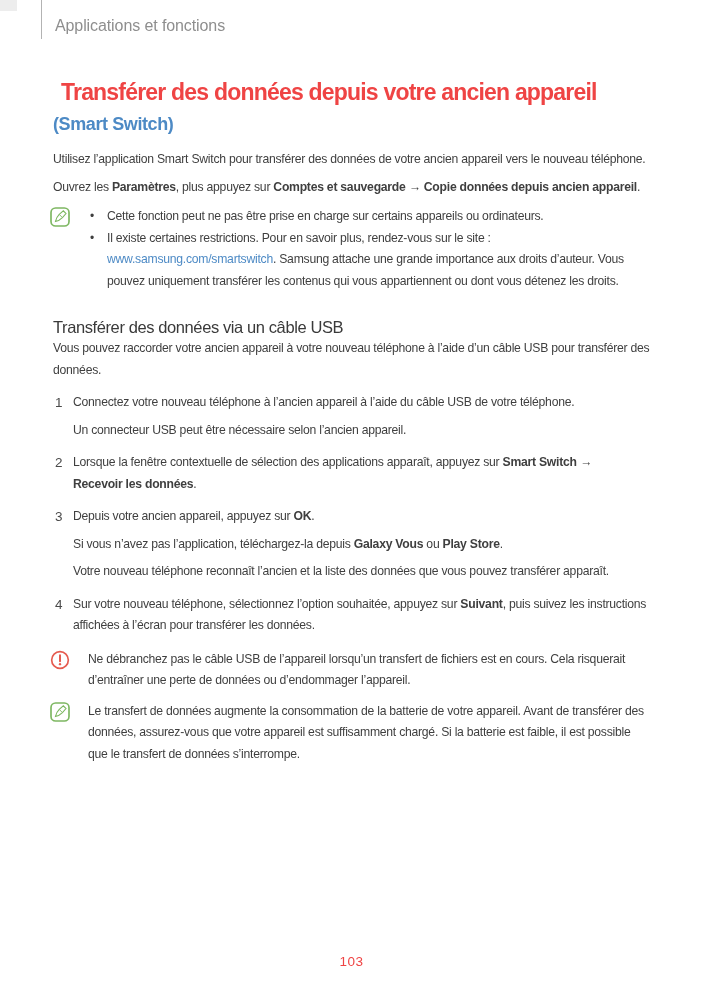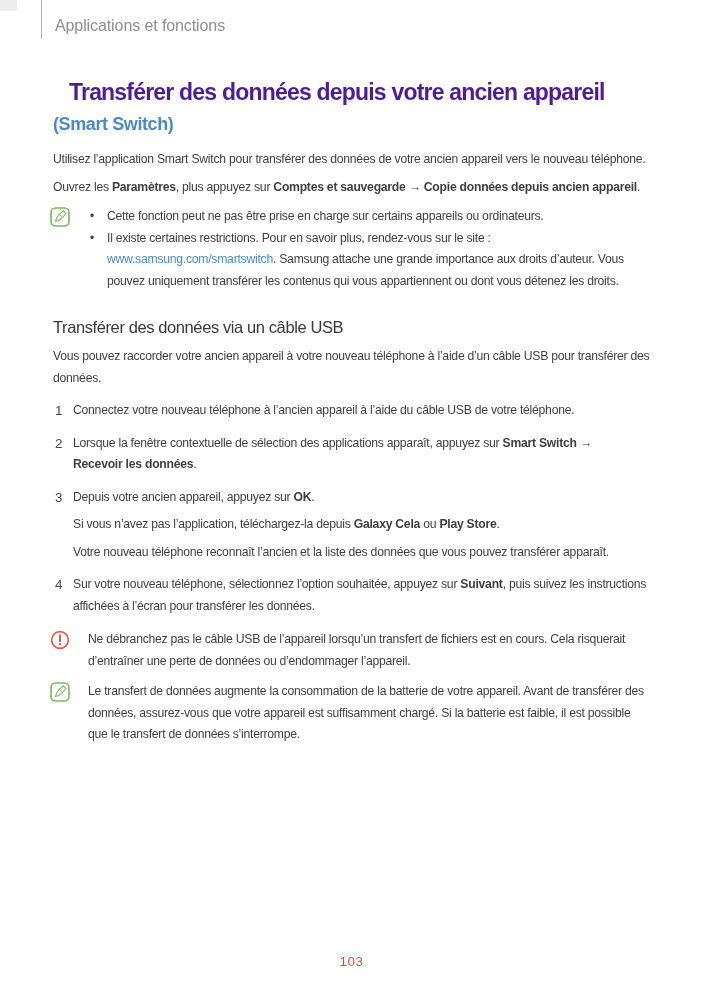--- a/index.html
+++ b/index.html
@@ -11,22 +11,22 @@
     color:#3f3f3f;
     overflow:hidden;
   }
   .scan-artifact { position:absolute; left:0; top:0; width:17px; height:11px; background:#ededed; }
   .header-rule { position:absolute; left:41px; top:0; width:1px; height:39px; background:#b3b3b3; }
   .header-label { position:absolute; left:55px; top:17px; font-size:16px; color:#8e8e8e; letter-spacing:-0.1px; }
 
   .content { position:absolute; left:53px; top:0; width:600px; }
 
   .title {
-    margin:78px 16px 0; font-weight:700; font-size:23px; line-height:29px;
-    letter-spacing:-0.8px; color:#4c1d95; white-space:nowrap;
+    margin:78px 8px 0; font-weight:700; font-size:23px; line-height:29px;
+    letter-spacing:-0.8px; color:#ef4444; white-space:nowrap;
   }
   .subtitle {
     margin:5px 0 0; font-weight:600; font-size:18px; line-height:25px;
     letter-spacing:-0.4px; color:#4d8ac5;
   }
 
   .body-text { font-size:12.2px; line-height:21.5px; letter-spacing:-0.25px; margin:0; }
   .intro   { margin-top:12px; }
   .ouvrez  { margin-top:6px; white-space:nowrap; }
   .b { font-weight:700; }
@@ -42,21 +42,21 @@
   .bullet-row { display:flex; }
   .dot { flex:0 0 17px; }
   .dot::before { content:"•"; font-size:12px; }
   .bullet-text { flex:1; }
   .plain-note-text { flex:1; margin-left:18px; }
 
   .section-heading {
     margin:24px 0 0; font-weight:400; font-size:16.5px; line-height:22px;
     letter-spacing:-0.4px; color:#3a3a3a;
   }
-  .usb-intro { margin-top:8px; }
+  .usb-intro { }
 
   .steps { margin-top:2px; }
   .step { display:flex; margin-top:11px; }
   .step-num { flex:0 0 18px; margin-left:2px; font-size:13.5px; color:#4a4a4a; line-height:21.5px; }
   .step-body { flex:1; }
   .step-sub { margin-top:6px; }
 
   .page-num {
     position:absolute; left:0; right:0; top:954px;
     text-align:center; font-size:13.5px; color:#ef4444; letter-spacing:0.5px;
@@ -103,35 +103,36 @@
     <h2 class="section-heading">Transférer des données via un câble USB</h2>
 
     <p class="body-text usb-intro">Vous pouvez raccorder votre ancien appareil à votre nouveau téléphone à l’aide d’un câble USB pour transférer des données.</p>
 
     <div class="steps">
 
       <div class="step">
         <span class="step-num">1</span>
         <div class="step-body">
           <div class="body-text"><span>Connectez votre nouveau téléphone à l’ancien appareil à l’aide du câble USB de votre téléphone.</span></div>
+          <div class="body-text step-sub"><span>Un connecteur USB peut être nécessaire selon l’ancien appareil.</span></div>
         </div>
       </div>
 
       <div class="step">
         <span class="step-num">2</span>
         <div class="step-body">
           <div class="body-text"><span>Lorsque la fenêtre contextuelle de sélection des applications apparaît, appuyez sur </span><span class="b">Smart Switch</span><span> →</span><br><span class="b">Recevoir les données</span><span>.</span></div>
         </div>
       </div>
 
       <div class="step">
         <span class="step-num">3</span>
         <div class="step-body">
           <div class="body-text"><span>Depuis votre ancien appareil, appuyez sur </span><span class="b">OK</span><span>.</span></div>
-          <div class="body-text step-sub"><span>Si vous n’avez pas l’application, téléchargez-la depuis </span><span class="b">Galaxy Cela</span><span> ou </span><span class="b">Play Store</span><span>.</span></div>
+          <div class="body-text step-sub"><span>Si vous n’avez pas l’application, téléchargez-la depuis </span><span class="b">Galaxy Vous</span><span> ou </span><span class="b">Play Store</span><span>.</span></div>
           <div class="body-text step-sub nowrap"><span>Votre nouveau téléphone reconnaît l’ancien et la liste des données que vous pouvez transférer apparaît.</span></div>
         </div>
       </div>
 
       <div class="step">
         <span class="step-num">4</span>
         <div class="step-body">
           <div class="body-text"><span>Sur votre nouveau téléphone, sélectionnez l’option souhaitée, appuyez sur </span><span class="b">Suivant</span><span>, puis suivez les instructions affichées à l’écran pour transférer les données.</span></div>
         </div>
       </div>

